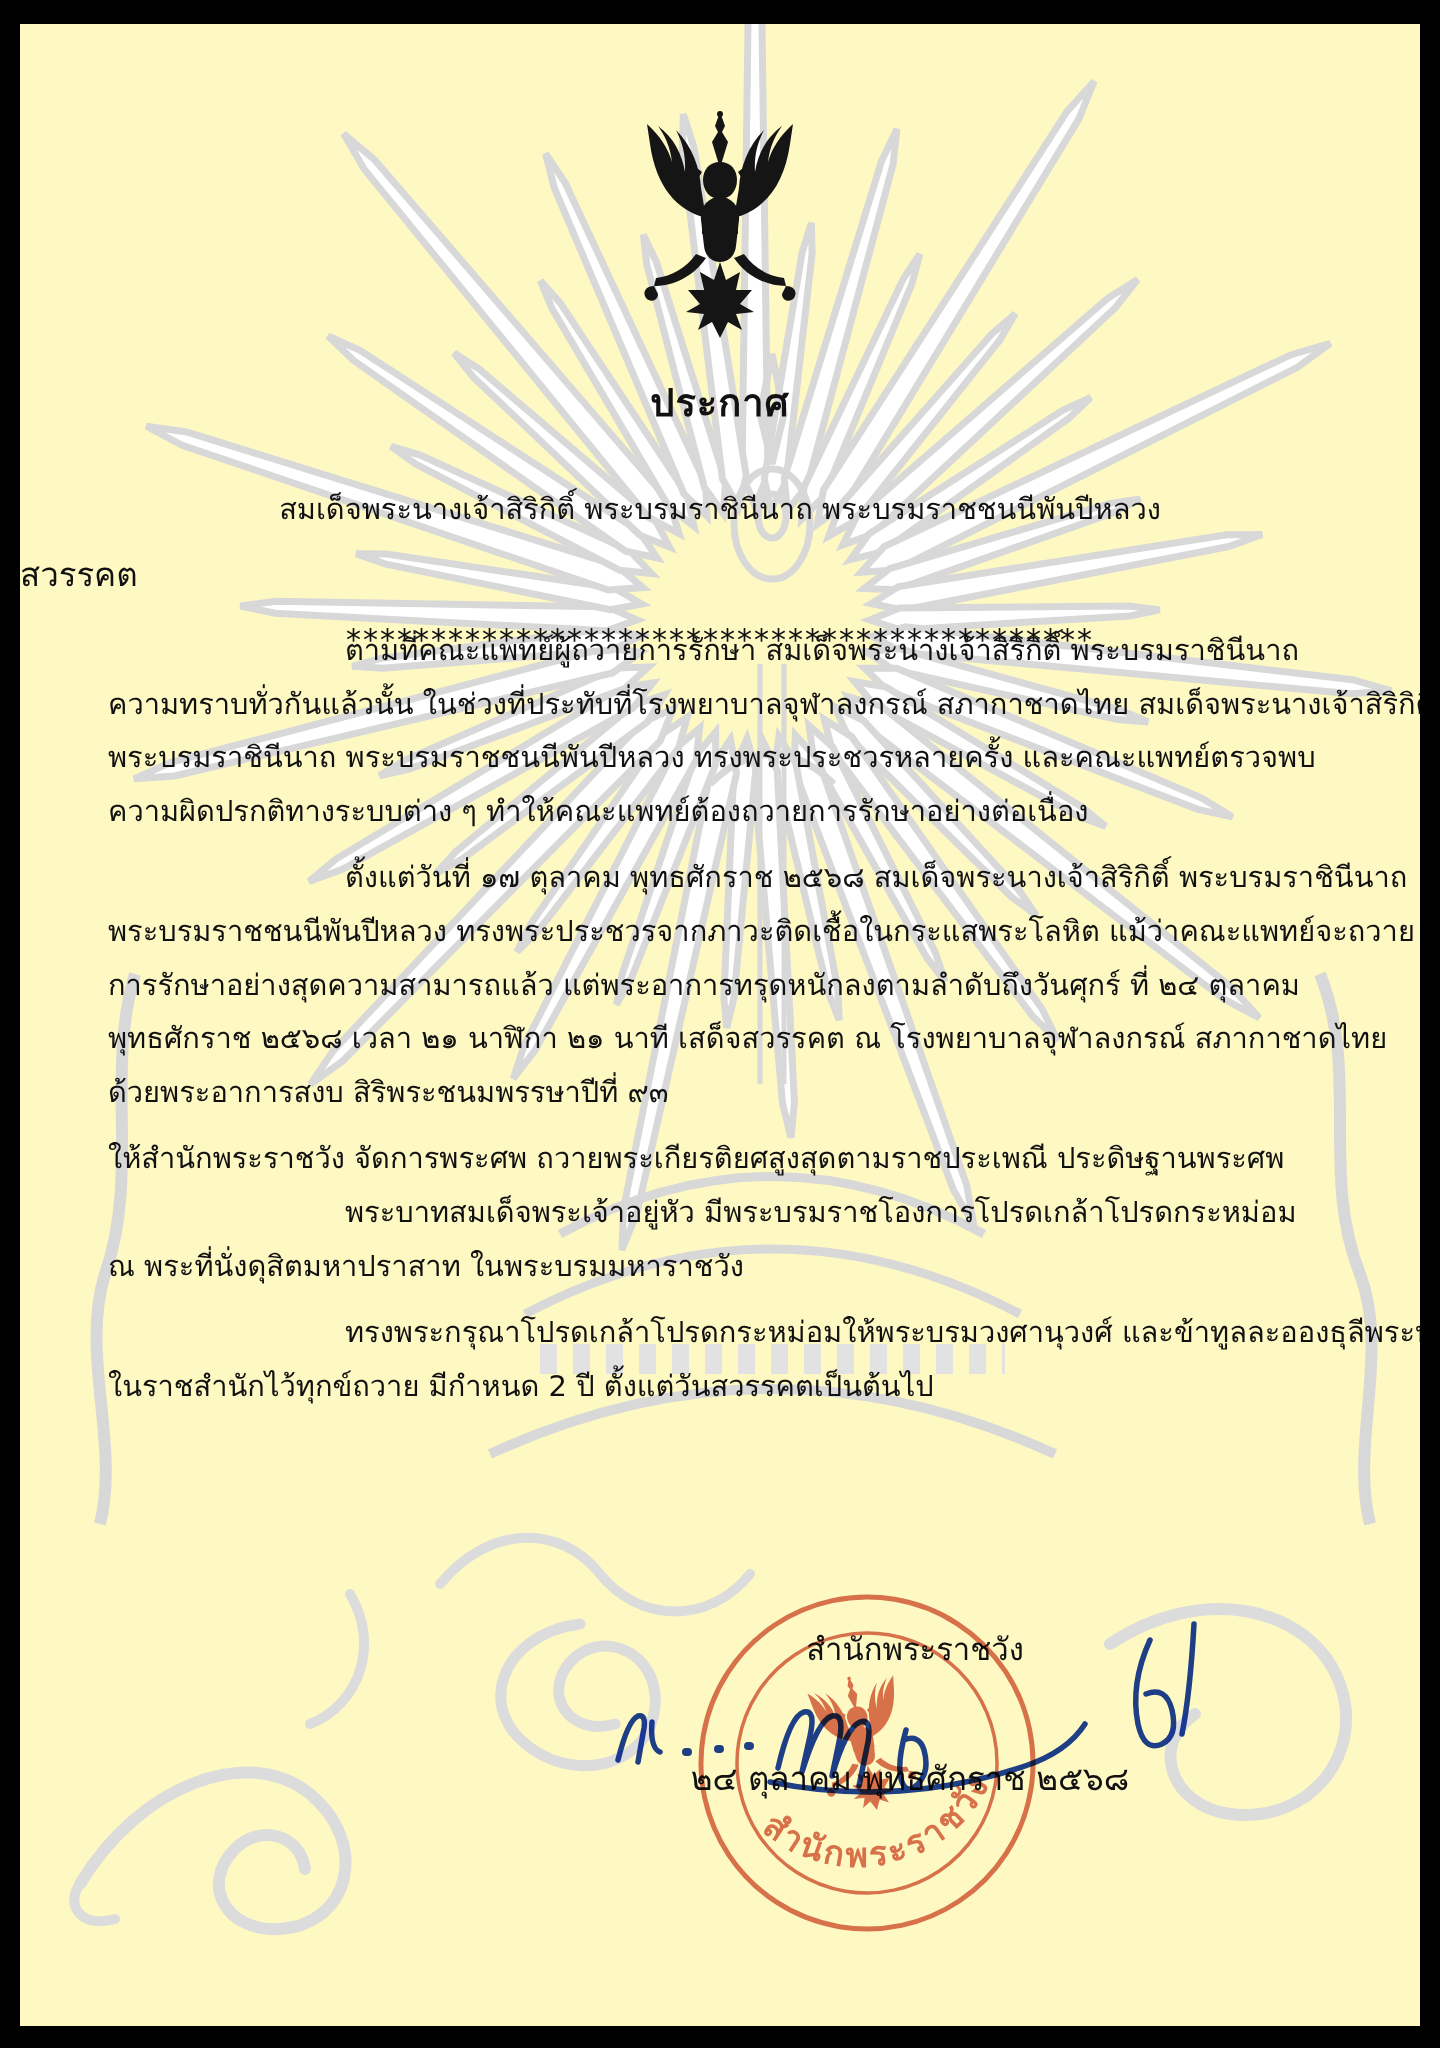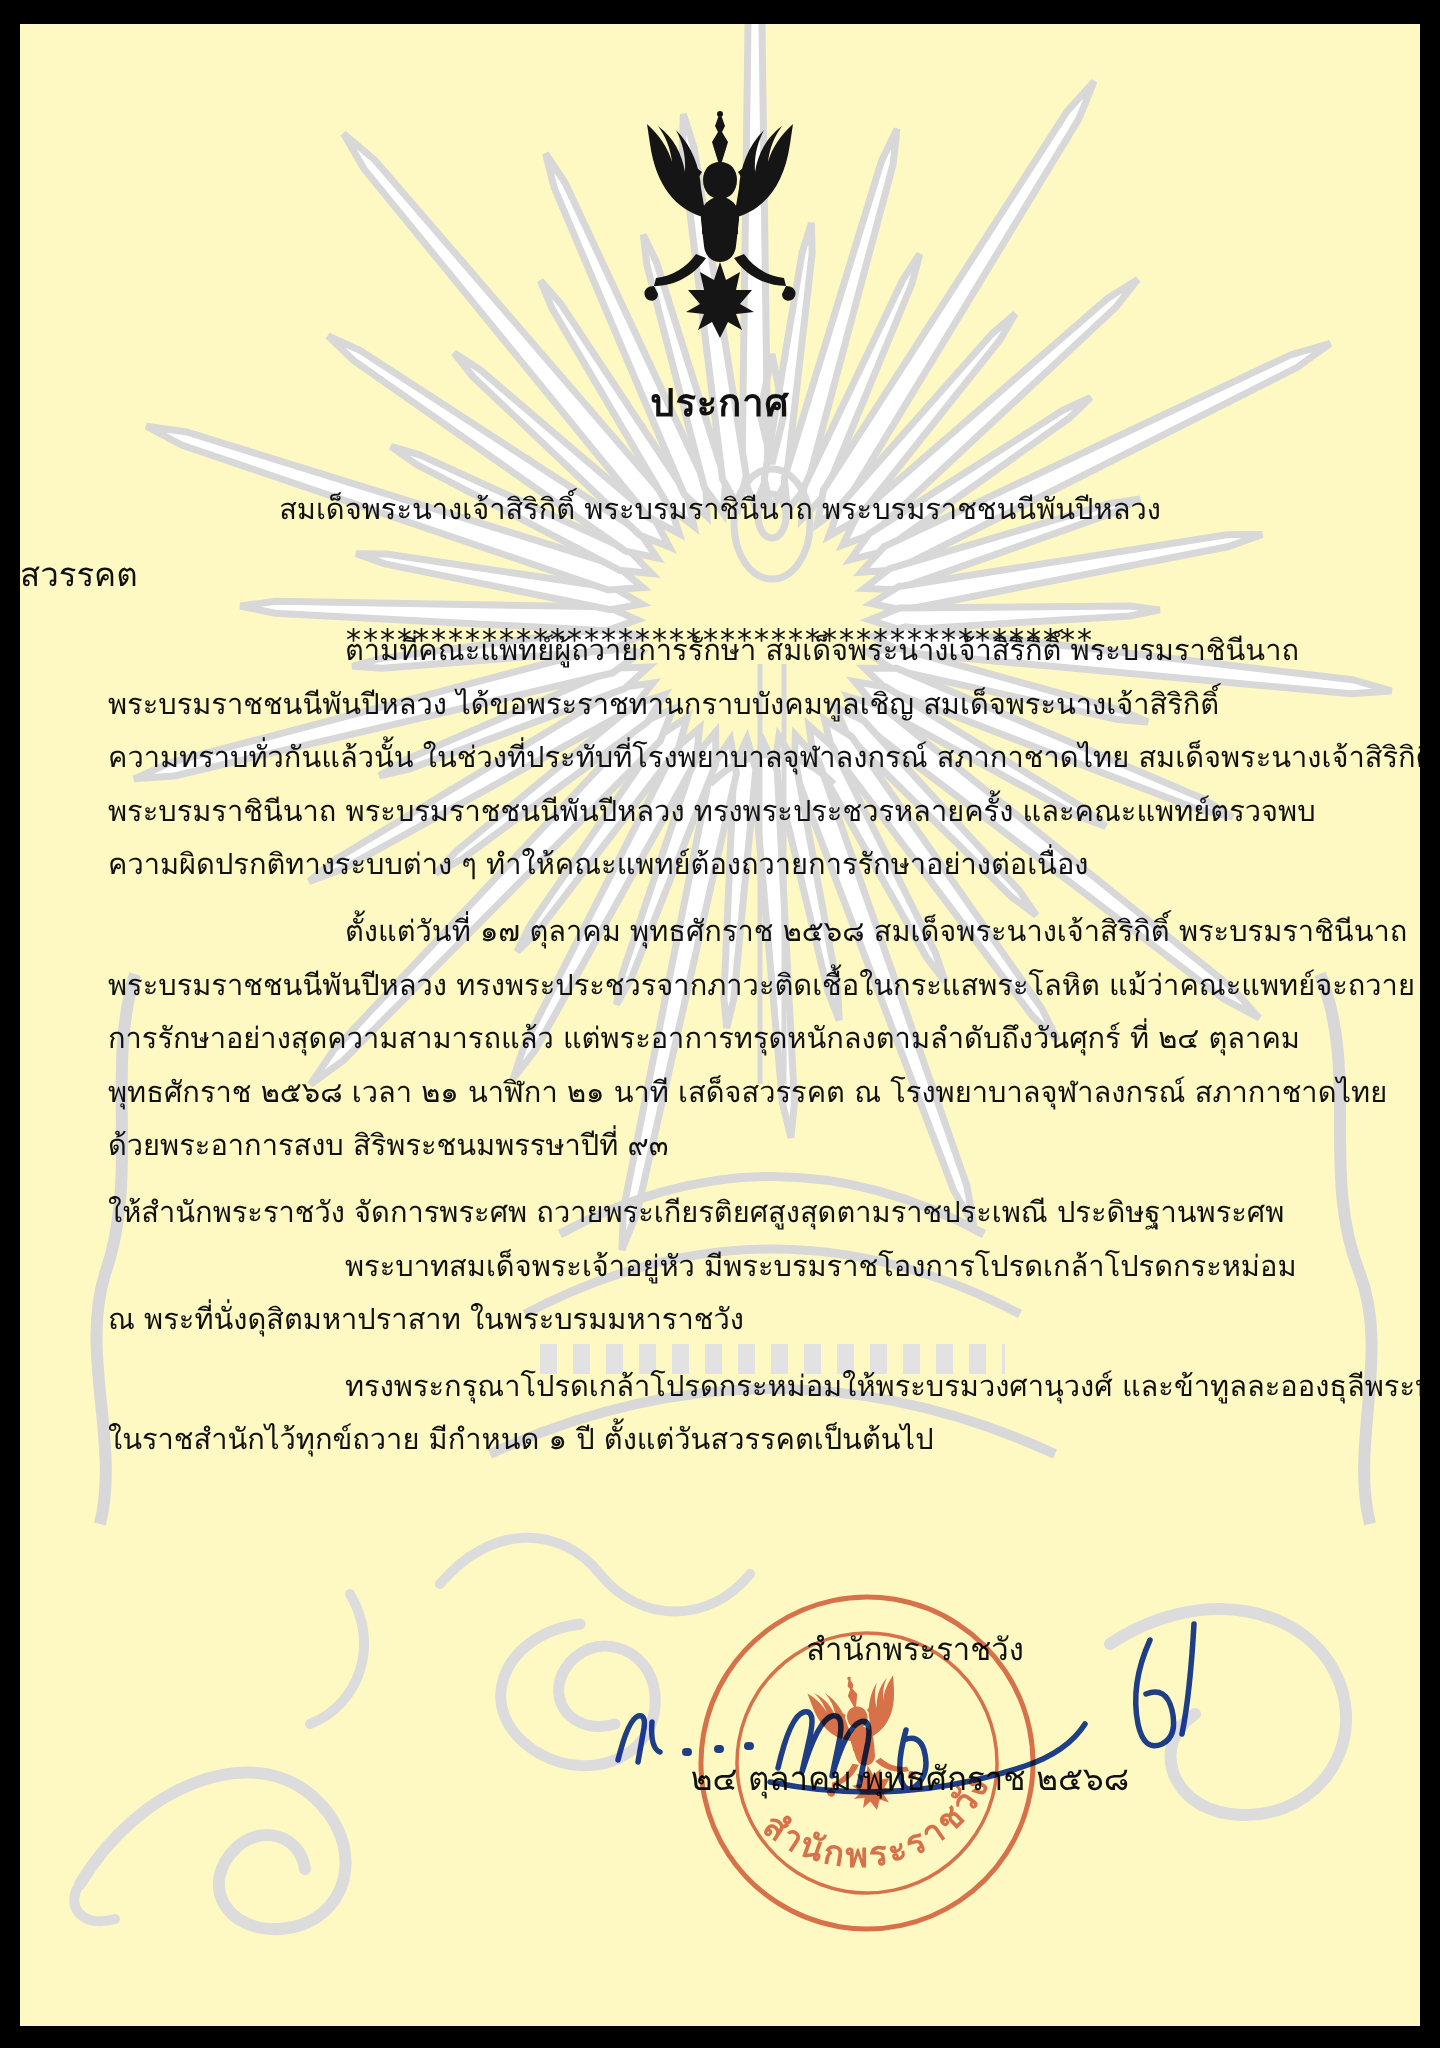--- a/index.html
+++ b/index.html
@@ -165,40 +165,39 @@
     </svg>
 
     <div class="title">ประกาศ</div>
     <div class="subject">สมเด็จพระนางเจ้าสิริกิติ์ พระบรมราชินีนาถ พระบรมราชชนนีพันปีหลวง</div>
     <div class="subject2">สวรรคต</div>
     <div class="divider">********************************************</div>
 
     <div class="bodytext">
       <p>
         <span class="ln first">ตามที่คณะแพทย์ผู้ถวายการรักษา สมเด็จพระนางเจ้าสิริกิติ์ พระบรมราชินีนาถ</span>
-        <span class="ln">พระบรมราชชนนีพันปีหลวง ได้ขอพระราชทานกราบบังคมทูลเชิญ สมเด็จพระนางเจ้าสิริกิติ์</span>
         <span class="ln">ความทราบทั่วกันแล้วนั้น ในช่วงที่ประทับที่โรงพยาบาลจุฬาลงกรณ์ สภากาชาดไทย สมเด็จพระนางเจ้าสิริกิติ์</span>
         <span class="ln">พระบรมราชินีนาถ พระบรมราชชนนีพันปีหลวง ทรงพระประชวรหลายครั้ง และคณะแพทย์ตรวจพบ</span>
         <span class="ln">ความผิดปรกติทางระบบต่าง ๆ ทำให้คณะแพทย์ต้องถวายการรักษาอย่างต่อเนื่อง</span>
       </p>
       <p>
         <span class="ln first">ตั้งแต่วันที่ ๑๗ ตุลาคม พุทธศักราช ๒๕๖๘ สมเด็จพระนางเจ้าสิริกิติ์ พระบรมราชินีนาถ</span>
         <span class="ln">พระบรมราชชนนีพันปีหลวง ทรงพระประชวรจากภาวะติดเชื้อในกระแสพระโลหิต แม้ว่าคณะแพทย์จะถวาย</span>
         <span class="ln">การรักษาอย่างสุดความสามารถแล้ว แต่พระอาการทรุดหนักลงตามลำดับถึงวันศุกร์ ที่ ๒๔ ตุลาคม</span>
         <span class="ln">พุทธศักราช ๒๕๖๘ เวลา ๒๑ นาฬิกา ๒๑ นาที เสด็จสวรรคต ณ โรงพยาบาลจุฬาลงกรณ์ สภากาชาดไทย</span>
         <span class="ln">ด้วยพระอาการสงบ สิริพระชนมพรรษาปีที่ ๙๓</span>
       </p>
       <p>
         <span class="ln">ให้สำนักพระราชวัง จัดการพระศพ ถวายพระเกียรติยศสูงสุดตามราชประเพณี ประดิษฐานพระศพ</span>
         <span class="ln first">พระบาทสมเด็จพระเจ้าอยู่หัว มีพระบรมราชโองการโปรดเกล้าโปรดกระหม่อม</span>
         <span class="ln">ณ พระที่นั่งดุสิตมหาปราสาท ในพระบรมมหาราชวัง</span>
       </p>
       <p>
         <span class="ln first">ทรงพระกรุณาโปรดเกล้าโปรดกระหม่อมให้พระบรมวงศานุวงศ์ และข้าทูลละอองธุลีพระบาท</span>
-        <span class="ln">ในราชสำนักไว้ทุกข์ถวาย มีกำหนด ๑ ปี ตั้งแต่วันสวรรคตเป็นต้นไป</span>
+        <span class="ln">ในราชสำนักไว้ทุกข์ถวาย มีกำหนด 2 ปี ตั้งแต่วันสวรรคตเป็นต้นไป</span>
       </p>
     </div>
 
     <div class="agency">สำนักพระราชวัง</div>
     <div class="dateline">๒๔ ตุลาคม พุทธศักราช ๒๕๖๘</div>
   </div>
 
   <div class="seal">
     <svg viewBox="0 0 344 344" width="344" height="344" style="color:#d4654e">
       <circle cx="172" cy="172" r="166" fill="none" stroke="#d4654e" stroke-width="5"></circle>

